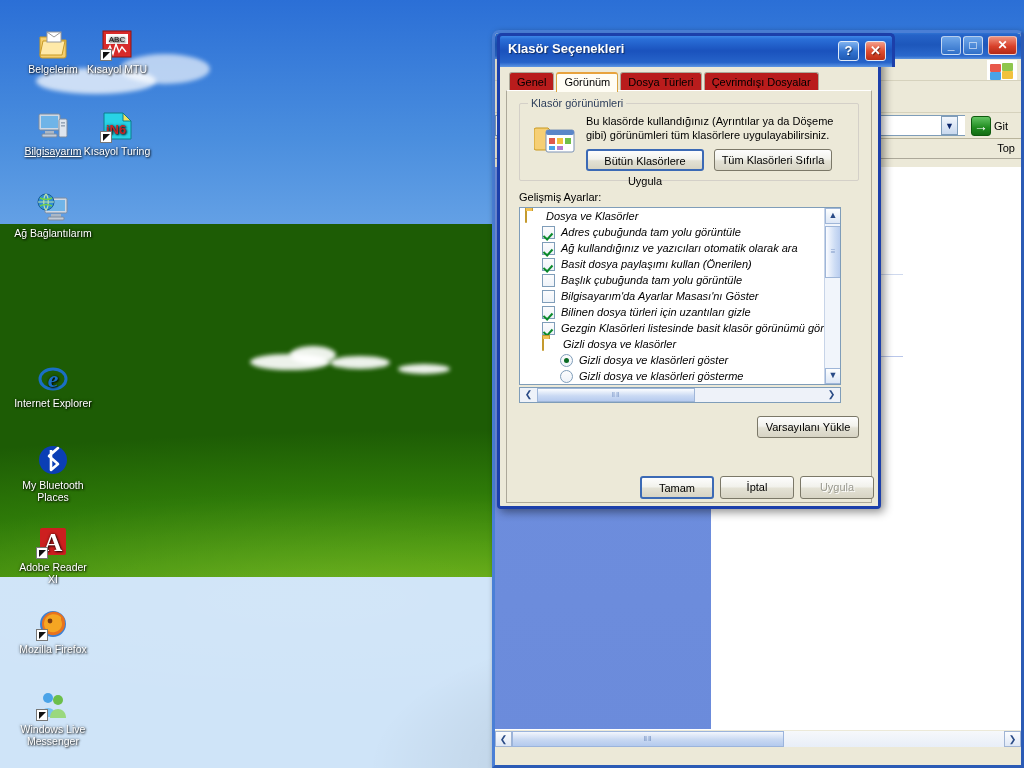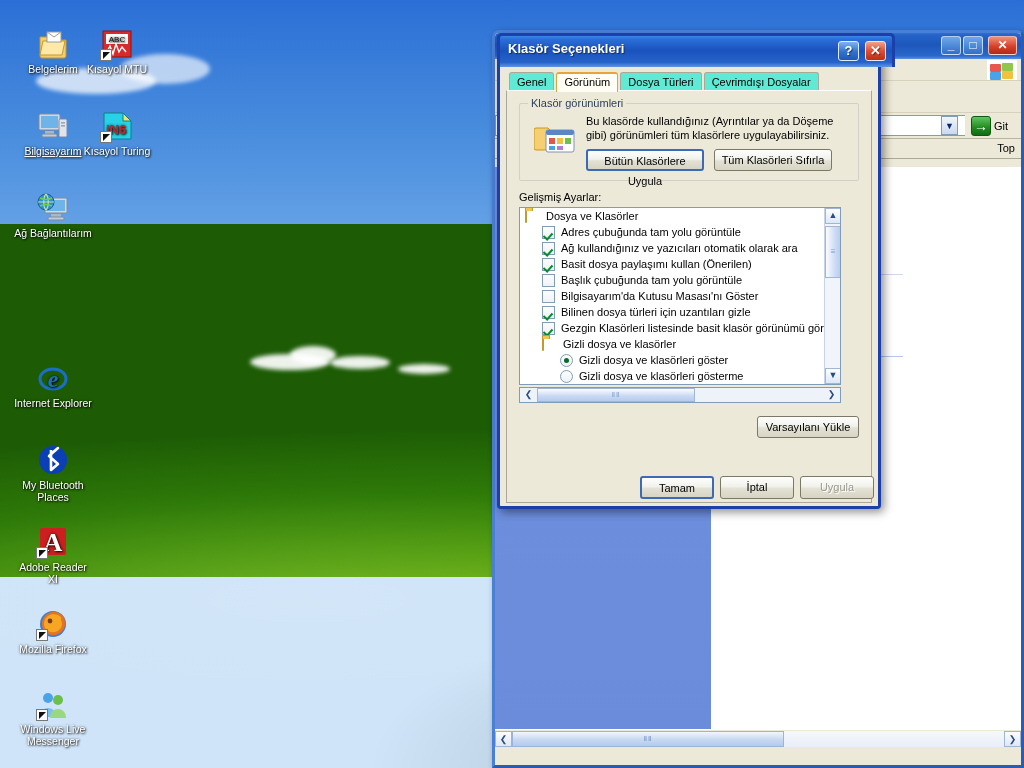--- a/index.html
+++ b/index.html
@@ -260,21 +260,21 @@
     padding: 5px 0 0 9px;
     position: relative;
     background: #ece9d8;
   }
   .tab {
     display: inline-block;
     height: 20px;
     padding: 3px 7px 0 7px;
     font-size: 11px;
     color: #000;
-    background: #5eead4;
+    background: #b91c1c;
     border: 1px solid #aca899;
     border-bottom: none;
     border-radius: 3px 3px 0 0;
     margin-right: -1px;
     position: relative;
   }
   .tab.active {
     background: #fffdf4;
     border-color: #d9a441 #d9a441 #fffdf4 #d9a441;
     border-top: 2px solid #e8a33d;
@@ -325,20 +325,21 @@
   #btn-apply-all { position: absolute; left: 66px; top: 45px; width: 118px; height: 22px; }
   #btn-reset-all { position: absolute; left: 194px; top: 45px; width: 118px; height: 22px; }
 
   #adv-label { position: absolute; left: 12px; top: 100px; font-size: 11px; color: #000; }
   #adv-list {
     position: absolute; left: 12px; top: 116px;
     width: 322px; height: 178px;
     background: #fff;
     border: 1px solid #7f9db9;
     overflow: hidden;
+    font-style: italic;
   }
   #adv-rows { position: absolute; left: 0; top: 0; width: 340px; }
   .arow {
     height: 16px;
     display: flex; align-items: center;
     font-size: 11px; color: #000;
     white-space: nowrap;
     padding-left: 5px;
   }
   .arow .ck {
@@ -657,21 +658,21 @@
           <span>Basit dosya paylaşımı kullan (Önerilen)</span>
         </div>
 
         <div class="arow indent1">
           <span class="ck"></span>
           <span>Başlık çubuğunda tam yolu görüntüle</span>
         </div>
 
         <div class="arow indent1">
           <span class="ck"></span>
-          <span>Bilgisayarım'da Kutusu Masası'nı Göster</span>
+          <span>Bilgisayarım'da Ayarlar Masası'nı Göster</span>
         </div>
 
         <div class="arow indent1">
           <span class="ck on"></span>
           <span>Bilinen dosya türleri için uzantıları gizle</span>
         </div>
 
         <div class="arow indent1">
           <span class="ck on"></span>
           <span>Gezgin Klasörleri listesinde basit klasör görünümü görüntü</span>

